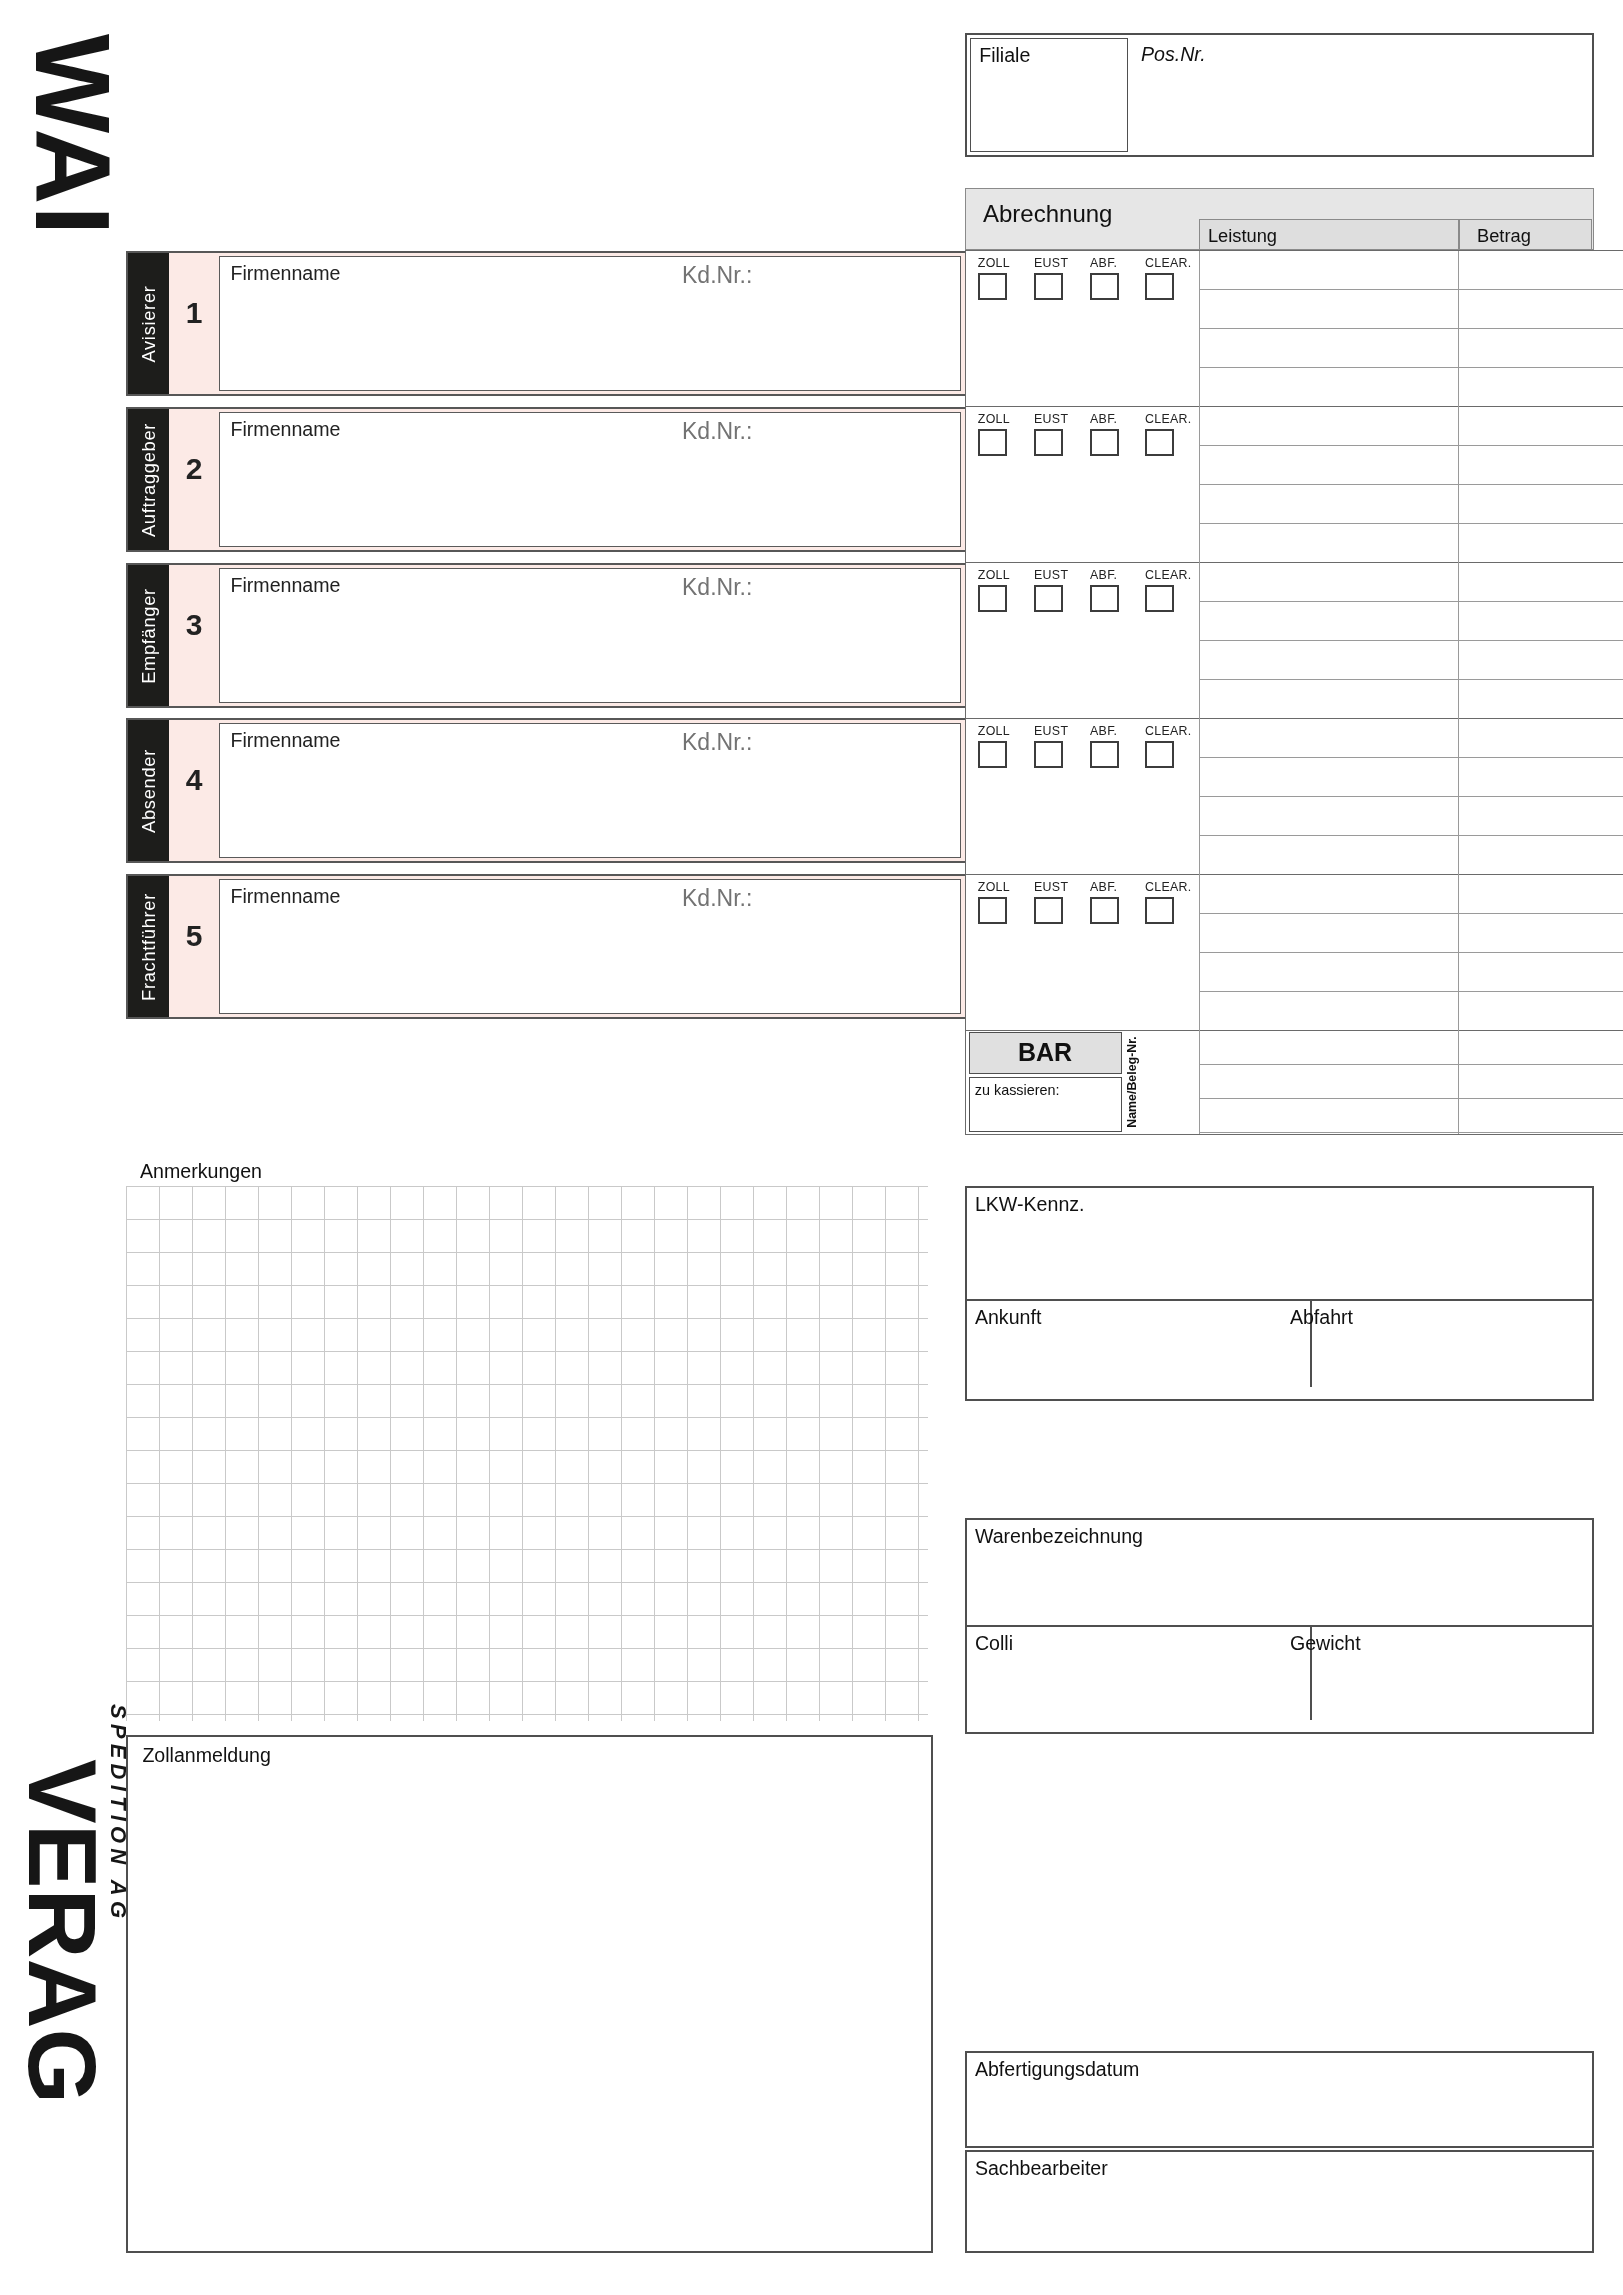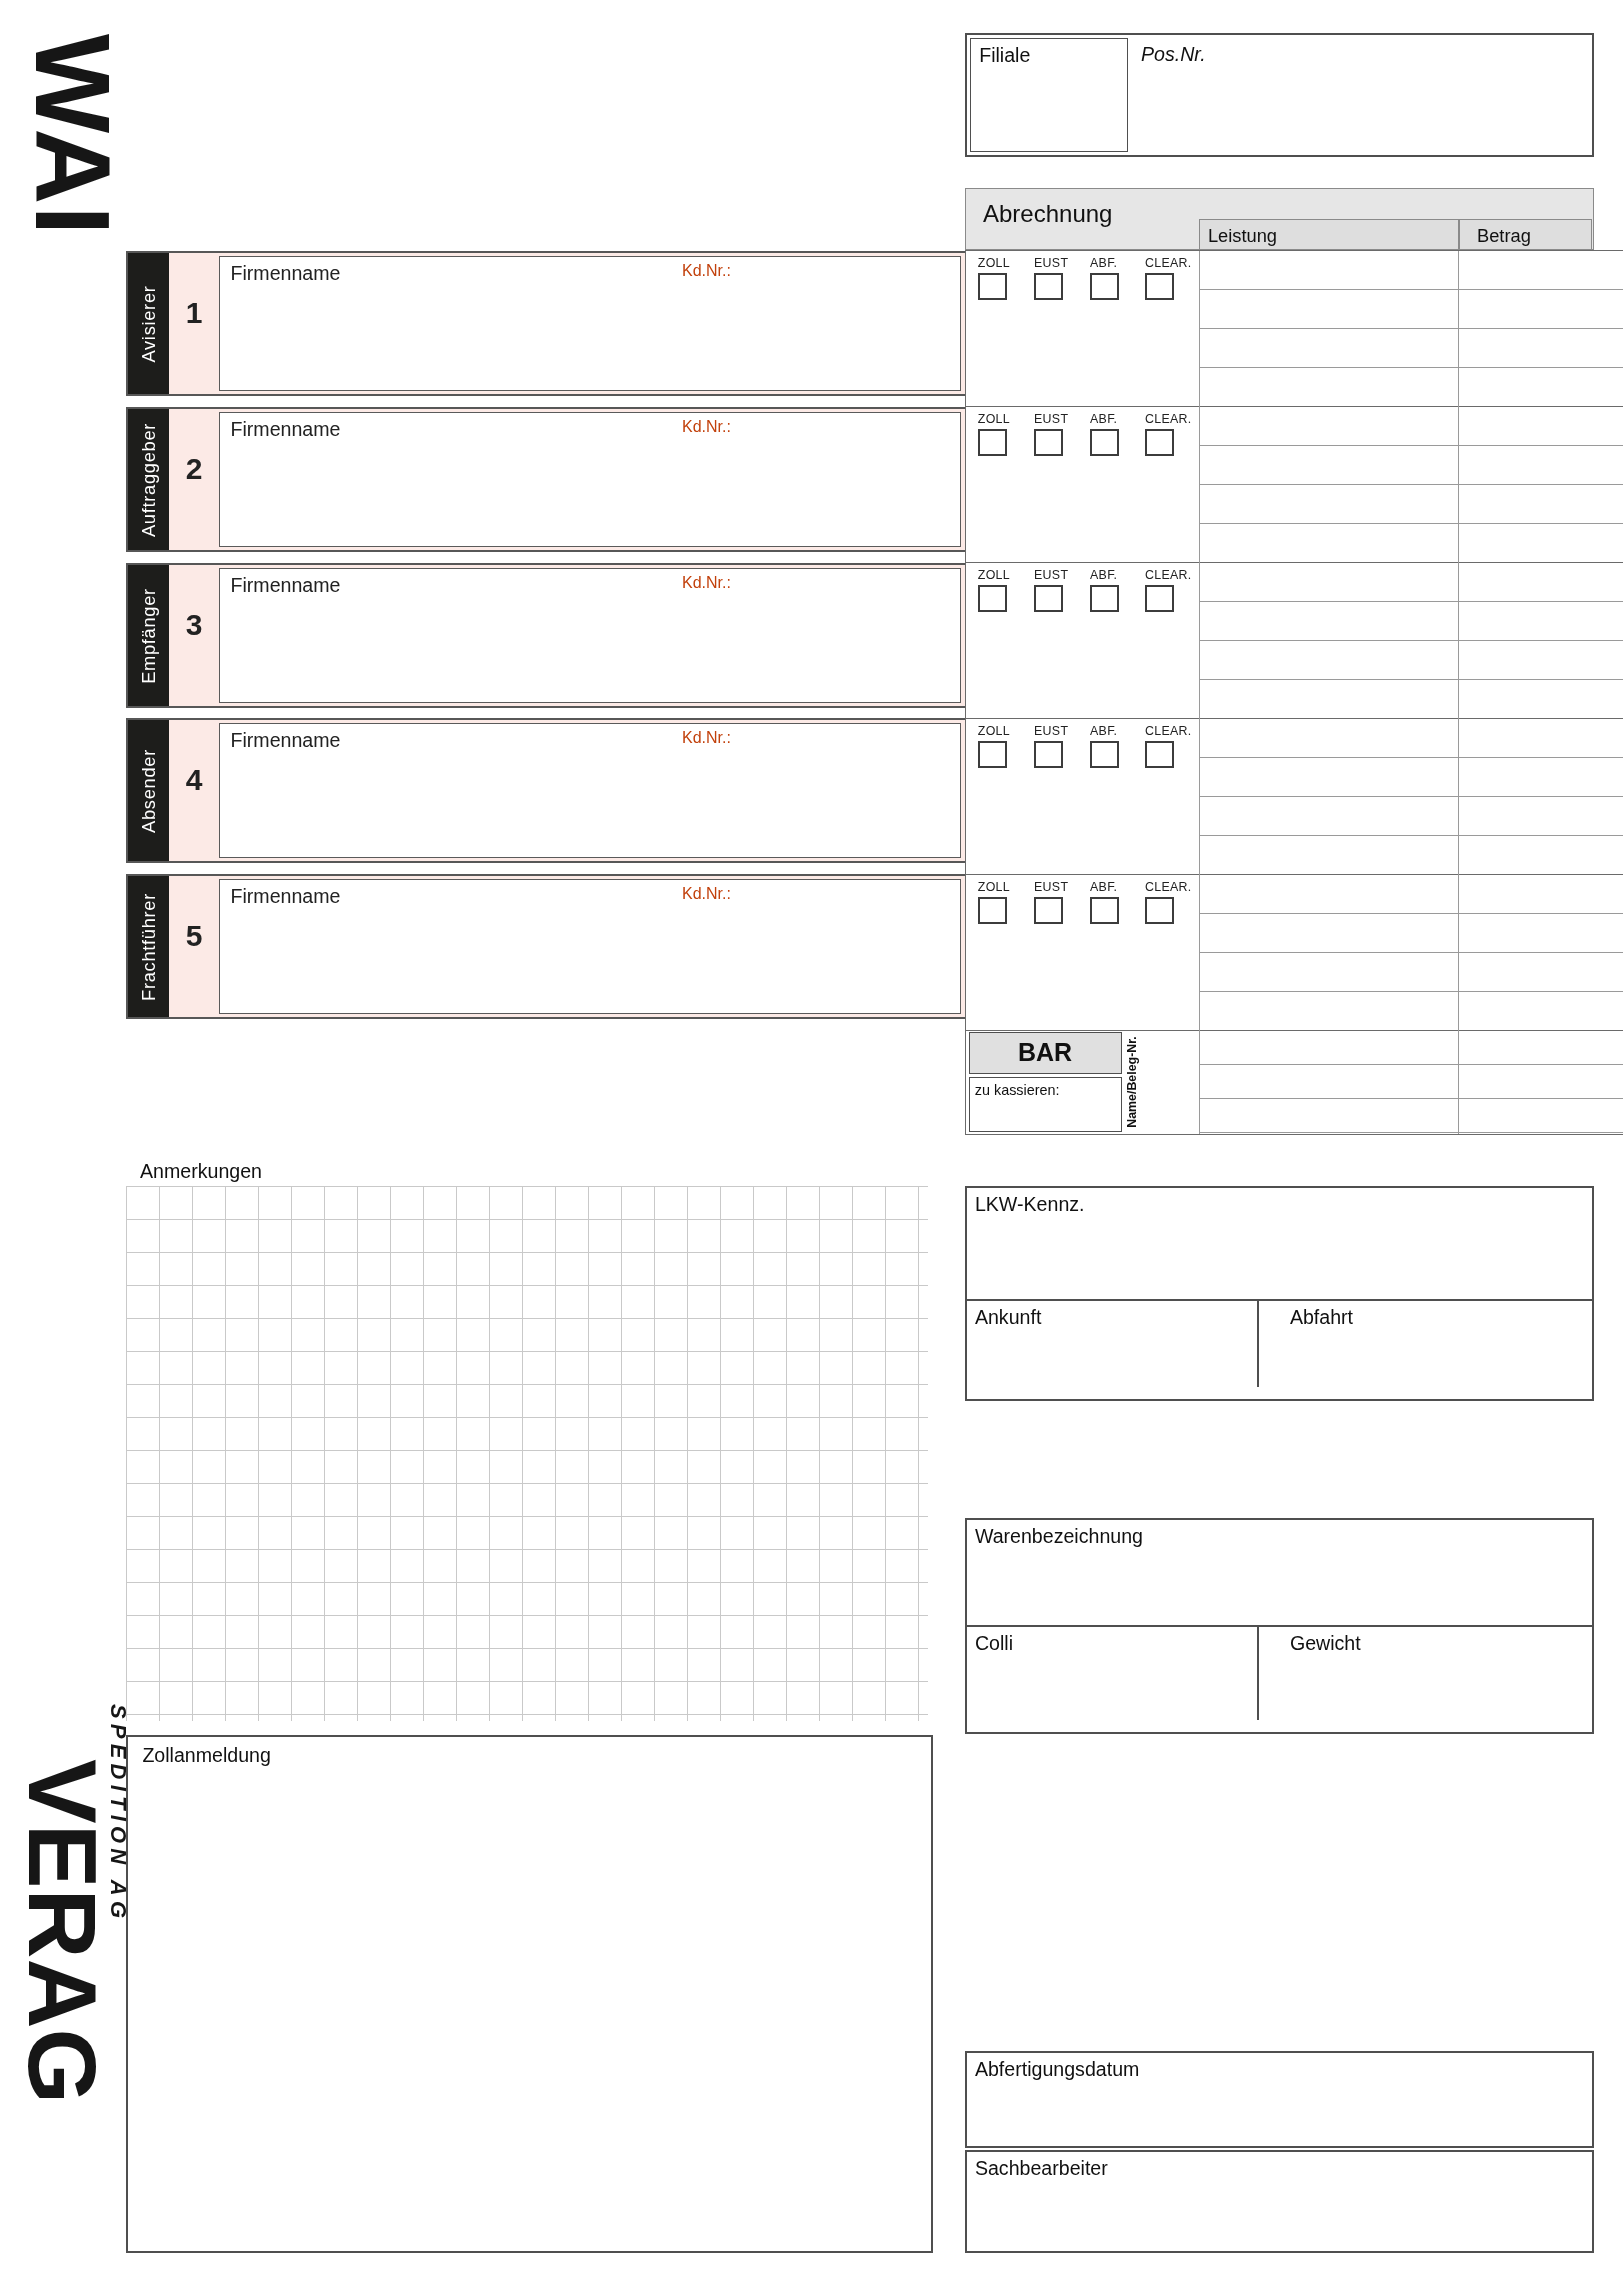--- a/index.html
+++ b/index.html
@@ -35,21 +35,21 @@
   #betrag-cell  { left:493px; width:133px; padding-left:17px; }
 
   
   .party-row { position:absolute; left:126px; width:841px; height:145px; border:2px solid #575757; background:#fceae6; }
   .role-bar { position:absolute; left:0; top:0; width:41px; height:100%; background:#1d1d1b; }
   .vcenter-rot { position:absolute; top:50%; left:50%; transform:translate(-50%,-50%) rotate(-90deg); white-space:nowrap; }
   .role-label { color:#fff; font-size:18.3px; letter-spacing:0.7px; }
   .party-number { position:absolute; left:41px; top:43px; width:50px; text-align:center; font-size:30px; font-weight:bold; color:#222; }
   .firm-box { position:absolute; left:91px; top:3.3px; width:742px; height:135px; background:#fff; border:1.3px solid #5a5a5a; }
   .firm-label { position:absolute; left:10.5px; top:5.2px; font-size:19.6px; color:#222; }
-  .kdnr-label { position:absolute; left:462px; top:5.2px; font-size:16px; color:#c2410c; }
+  .kdnr-label { position:absolute; left:462px; top:5.2px; font-size:23px; color:#737373; }
 
   
   #billing-col { left:965px; top:250px; width:701px; height:885px; border:1.3px solid #6a6a6a; background:#fff; }
   .vguide { position:absolute; top:0; bottom:0; width:1.3px; background:#9a9a9a; z-index:2; }
   #vguide-left { left:233px; } #vguide-mid { left:492px; }
   .bill-band { position:relative; width:100%; height:156px; border-bottom:1.3px solid #6a6a6a; }
   .band-lines { position:absolute; left:233px; right:0; top:0; bottom:0;
     background:repeating-linear-gradient(to bottom, transparent 0, transparent 38px, #9a9a9a 38px, #9a9a9a 39px); }
   .cb-label { position:absolute; top:4.6px; font-size:12.4px; color:#222; letter-spacing:0.3px; }
   .cb-box { position:absolute; top:22px; width:29.4px; height:27px; border:2px solid #3c3c3c; background:#fff; }
@@ -67,21 +67,21 @@
   #anmerkungen-grid { left:126px; top:1186px; width:802px; height:535px; background:#fff;
     background-image:linear-gradient(to right,#c9c9c9 0.7px,transparent 0.7px),linear-gradient(to bottom,#c9c9c9 0.7px,transparent 0.7px);
     background-size:33px 33px; }
 
   
   .info-box { position:absolute; left:965px; width:629px; border:2px solid #4f4f4f; background:#fff; }
   #lkw-box { top:1186px; height:215px; }
   #waren-box { top:1518px; height:216px; }
   .upper-half { position:absolute; left:0; top:0; width:100%; border-bottom:2px solid #4f4f4f; }
   #lkw-upper { height:113px; } #waren-upper { height:107px; }
-  .lower-left { position:absolute; left:0; bottom:12px; width:292px; border-right:2px solid #4f4f4f;padding-left:43px; }
+  .lower-left { position:absolute; left:0; bottom:12px; width:345px; border-right:2px solid #4f4f4f;padding-left:43px; }
   #lkw-lower-left { top:113px; } #waren-lower-left { top:107px; }
   .lower-right { position:absolute; right:0; bottom:0; left:315px; }
   #lkw-lower-right { top:113px; } #waren-lower-right { top:107px; }
 
   #zoll-box { left:126px; top:1735px; width:807px; height:518px; border:2px solid #4f4f4f; background:#fff; }
   #datum-box { top:2051px; height:97px; }
   #sach-box  { top:2150px; height:103px; }
 </style>
 </head>
 <body>

